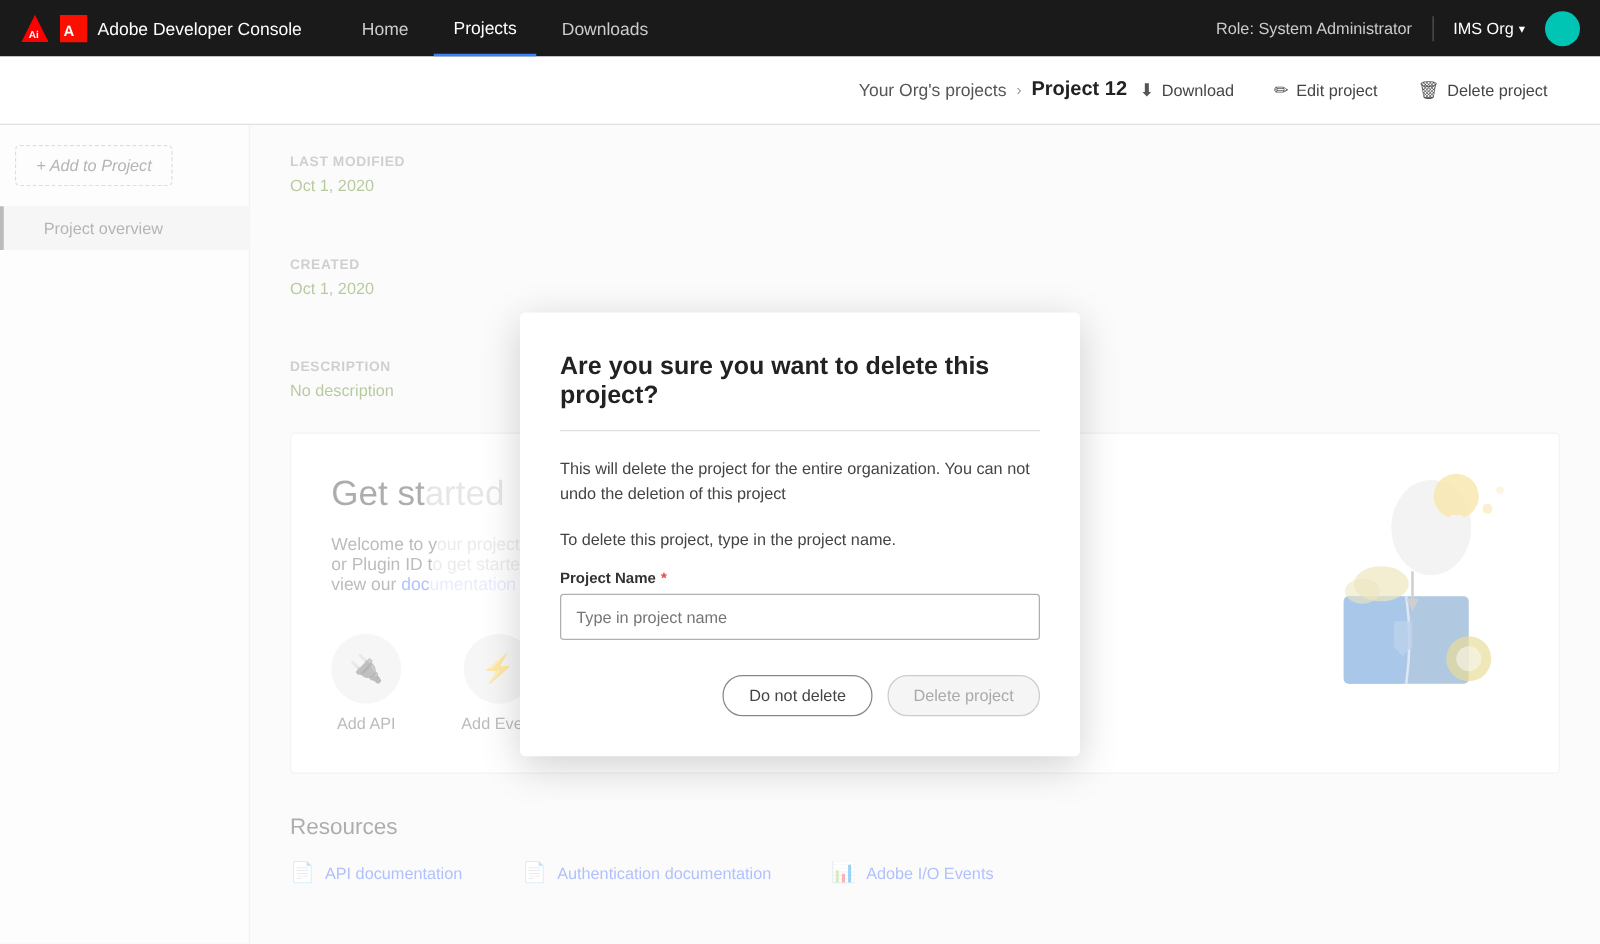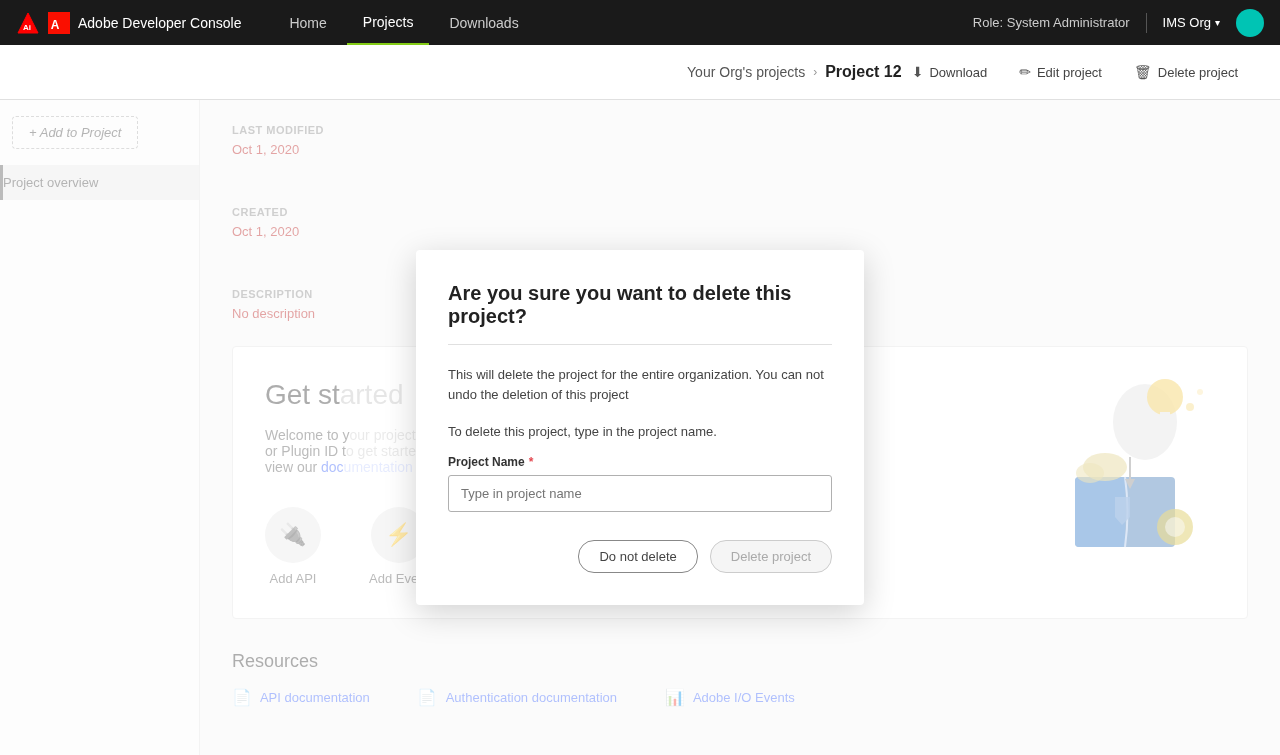--- a/index.html
+++ b/index.html
@@ -38,21 +38,21 @@
       font-size: 14px;
       padding: 0 16px;
       height: 45px;
       display: flex;
       align-items: center;
       cursor: pointer;
       text-decoration: none;
     }
     .nav-link.active {
       color: #fff;
-      border-bottom: 2px solid #84cc16;
+      border-bottom: 2px solid #3b82f6;
     }
     .top-nav-right {
       display: flex;
       align-items: center;
       gap: 16px;
     }
     .role-text {
       color: #ccc;
       font-size: 13px;
     }
@@ -154,21 +154,21 @@
       color: #444;
       padding: 8px 16px;
       cursor: pointer;
       border: 1px dashed #aaa;
       border-radius: 4px;
       margin: 0 12px 16px 12px;
       background: none;
       font-style: italic;
     }
     .sidebar-item {
-      padding: 10px 0;
+      padding: 10px 32px;
       font-size: 13px;
       color: #444;
       cursor: pointer;
       background: #e8e8e8;
       border-left: 3px solid #555;
     }
 
     
     .content-area {
       flex: 1;
@@ -188,21 +188,21 @@
       font-size: 11px;
       font-weight: 700;
       color: #888;
       text-transform: uppercase;
       letter-spacing: 0.5px;
       display: block;
       margin-bottom: 4px;
     }
     .meta-group span {
       font-size: 13px;
-      color: #b91c1c;
+      color: #4d7c0f;
     }
 
     
     .get-started-card {
       background: #fff;
       border: 1px solid #e0e0e0;
       border-radius: 4px;
       padding: 32px;
       margin-bottom: 32px;
       min-height: 260px;

